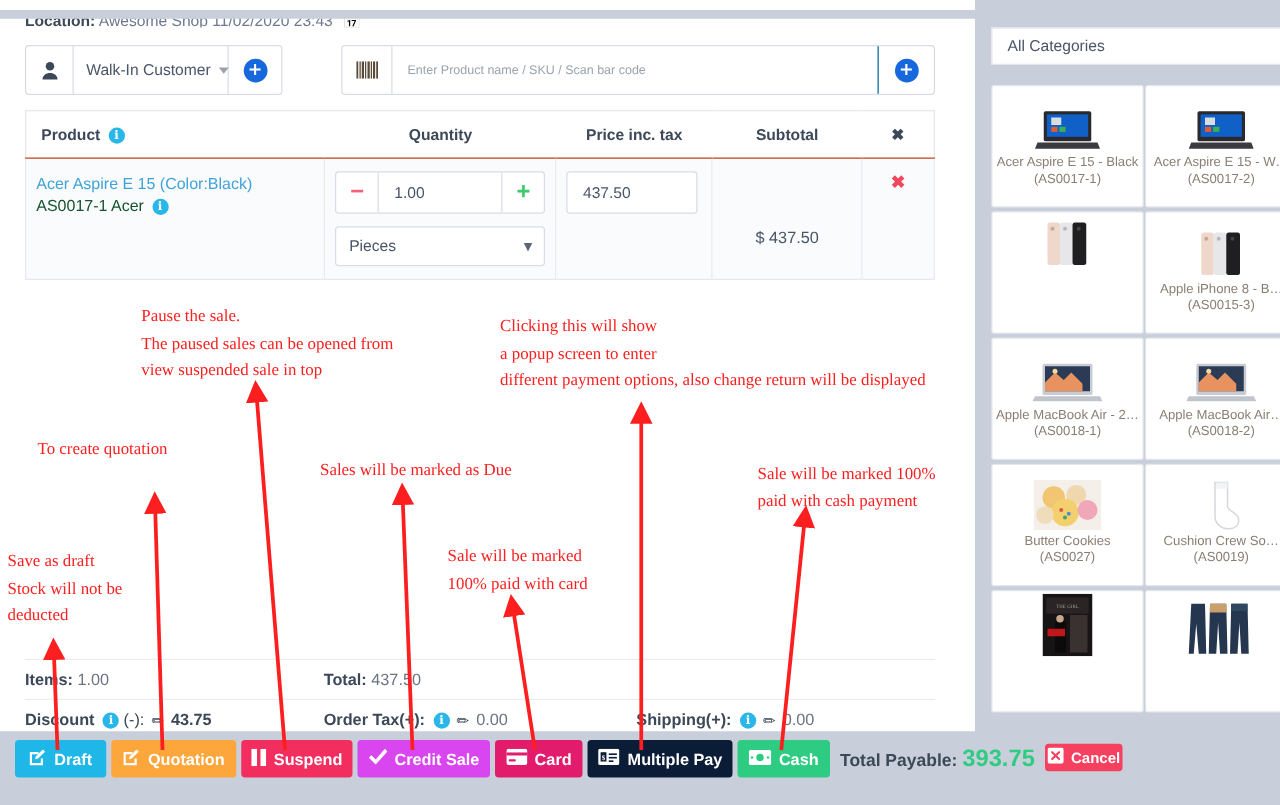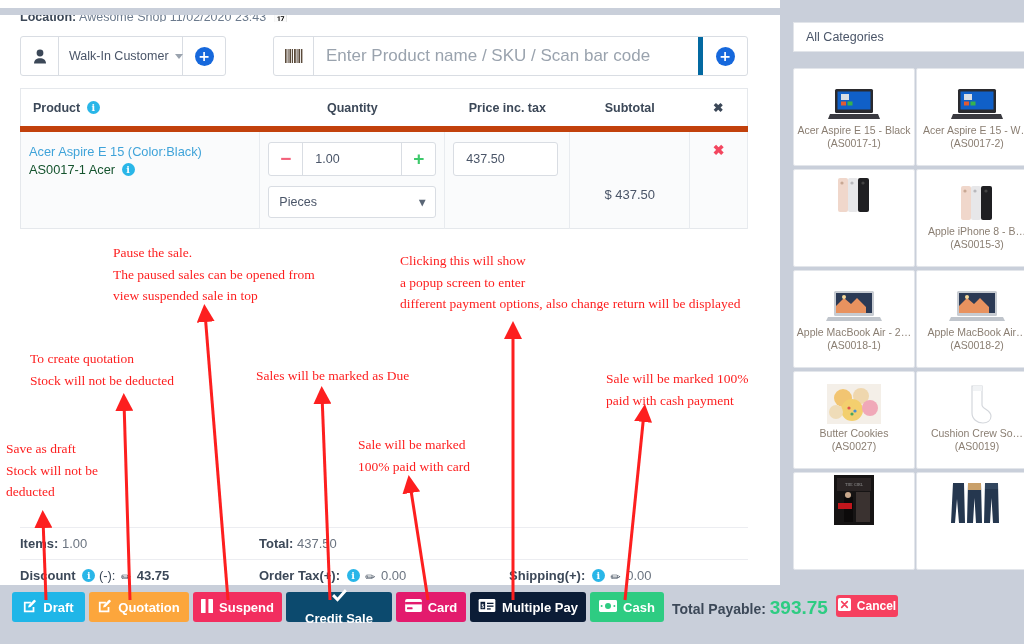--- a/index.html
+++ b/index.html
@@ -64,33 +64,33 @@
   .search-group {
     position: absolute; left: 253px; top: 0; display: flex; height: 40px;
     border: 1px solid #d9dde3; border-radius: 3px; background: #fff; width: 475px;
   }
   .barcode-icon {
     width: 40px; display: flex; align-items: center; justify-content: center;
     border-right: 1px solid #d9dde3;
   }
   .search-input {
     flex: 1; display: flex; align-items: center; padding-left: 12px;
-    font-size: 17px; color: #9aa3ae; border-right: 5px solid #0369a1;
+    font-size: 10px; color: #9aa3ae; border-right: 1px solid #0369a1;
   }
   .search-add { width: 44px; display:flex; align-items:center; justify-content:center; }
 
   
   .ptable {
     position: absolute; left: 20px; top: 66px; width: 728px;
     border: 1px solid #e5e8ec; border-collapse: collapse;
     font-size: 12.5px;
   }
   .ptable th {
     background: #fff; color: #3c4858; font-size: 12.5px; font-weight: bold;
-    padding: 11px 8px; border-bottom: 6px solid #c2410c; text-align: center;
+    padding: 11px 8px; border-bottom: 1px solid #c2410c; text-align: center;
   }
   .ptable th.left { text-align: left; padding-left: 12px; }
   .ptable td {
     border-right: 1px solid #e8ebef; vertical-align: top; padding: 10px 8px;
     background: #fafbfc;
   }
   .ptable td.first { background: #fafbfc; }
   .col-prod { width: 240px; }
   .col-qty  { width: 185px; }
   .col-price{ width: 125px; }
@@ -485,21 +485,21 @@
           </svg></span>
         <span>Quotation</span>
       </div>
       <div class="btn" style="left: 193px; width: 89px; background: rgb(242, 46, 95); top: 592px;">
         <span><svg width="12" height="14" viewBox="0 0 12 14" fill="#fff">
             <rect x="0" y="0" width="4.6" height="14" rx="0.6"></rect>
             <rect x="7.4" y="0" width="4.6" height="14" rx="0.6"></rect>
           </svg></span>
         <span>Suspend</span>
       </div>
-      <div class="btn" style="left: 286px; width: 106px; background: #0c4a6e; top: 592px; flex-direction: column;">
+      <div class="btn" style="left: 286px; width: 106px; background: #d946ef; top: 592px;">
         <span><svg width="15" height="13" viewBox="0 0 16 14" fill="#fff">
             <path d="M5.9 13.6L0 7.7l2.2-2.2 3.7 3.7L13.8.1 16 2.3z"></path>
           </svg></span>
         <span>Credit Sale</span>
       </div>
       <div class="btn" style="left: 396px; width: 70px; background: rgb(227, 27, 109); top: 592px;">
         <span><svg width="17" height="13" viewBox="0 0 18 14" fill="#fff">
             <rect width="18" height="14" rx="2"></rect>
             <rect x="0" y="3.2" width="18" height="2.6" fill="#e31b6d"></rect>
             <rect x="2" y="9" width="6" height="2" rx="0.6" fill="#e31b6d"></rect>
@@ -537,21 +537,20 @@
     </div>
 
   <div id="annolayer">
       <div class="anno" style="left: 6px; top: 438px;">
         <div>Save as draft</div>
         <div>Stock will not be</div>
         <div> deducted</div>
       </div>
       <div class="anno" style="left: 30px; top: 348px;">
         <div>To create quotation</div>
-        <div>Stock will not be deducted</div>
       </div>
       <div class="anno" style="left: 113px; top: 242px;">
         <div>Pause the sale.</div>
         <div>The paused sales can be opened from</div>
         <div>view suspended sale in top</div>
       </div>
       <div class="anno" style="left: 256px; top: 365px;">
         <div>Sales will be marked as Due</div>
       </div>
       <div class="anno" style="left: 358px; top: 434px;">

